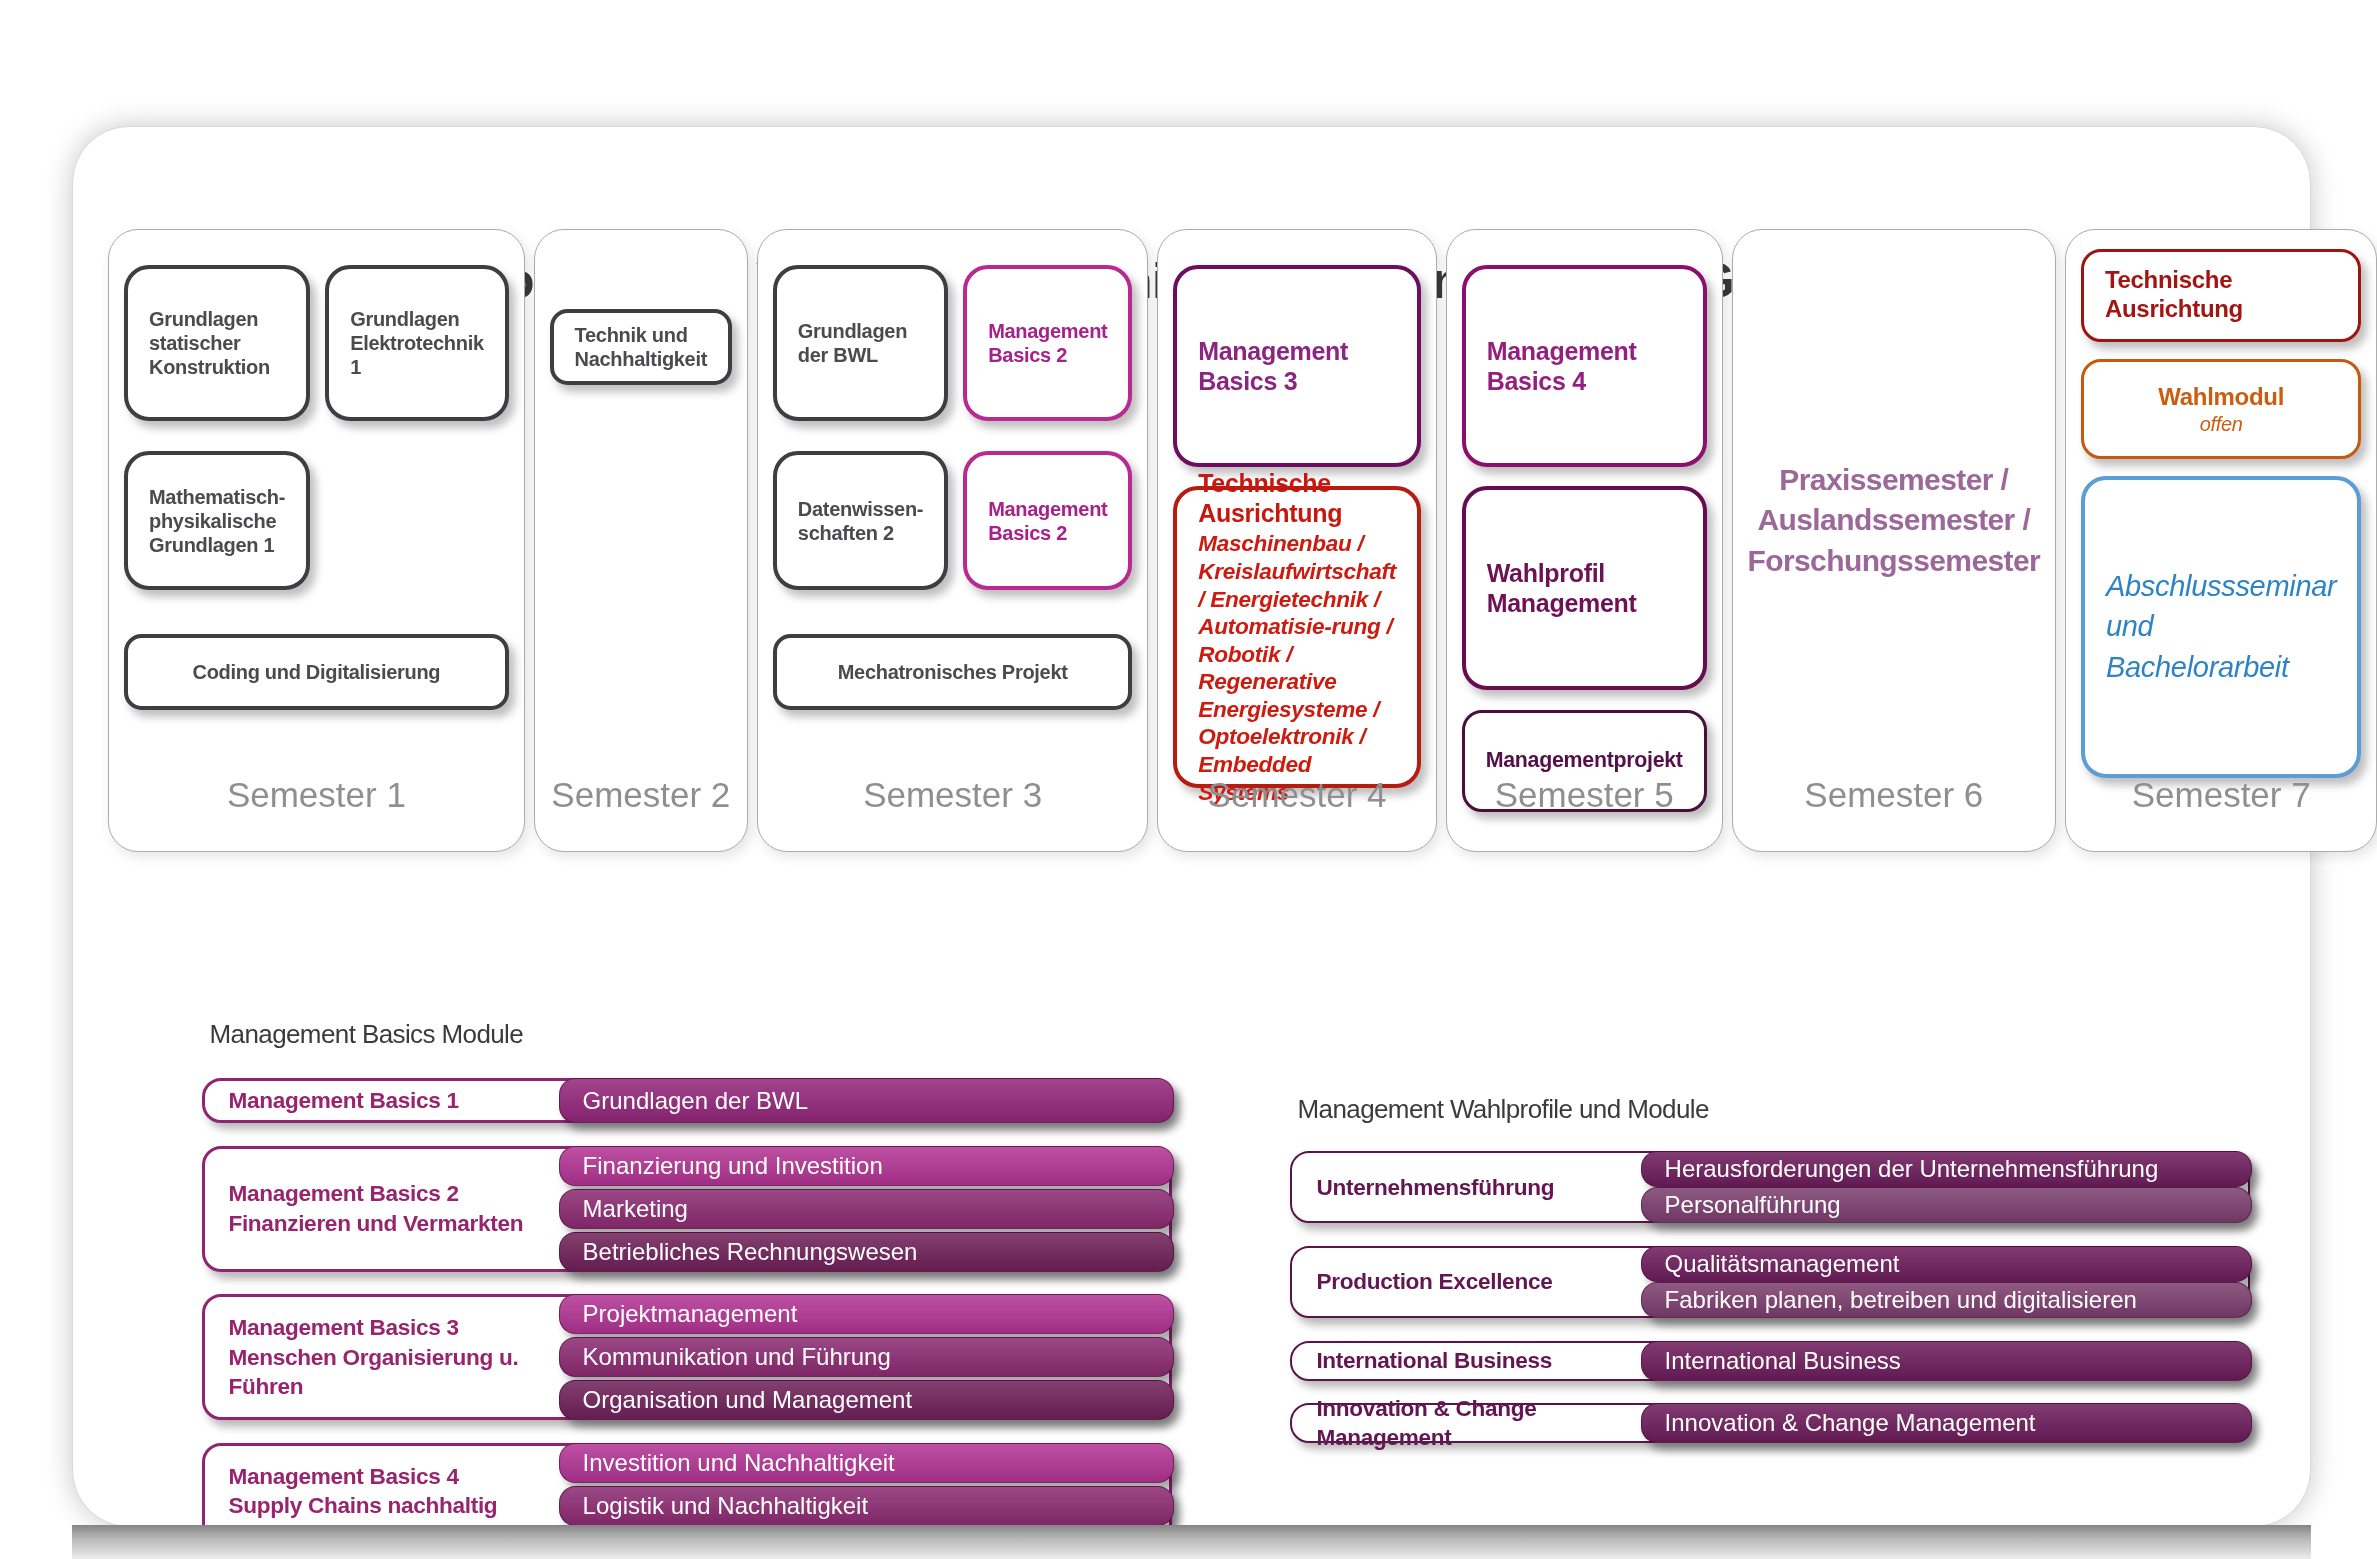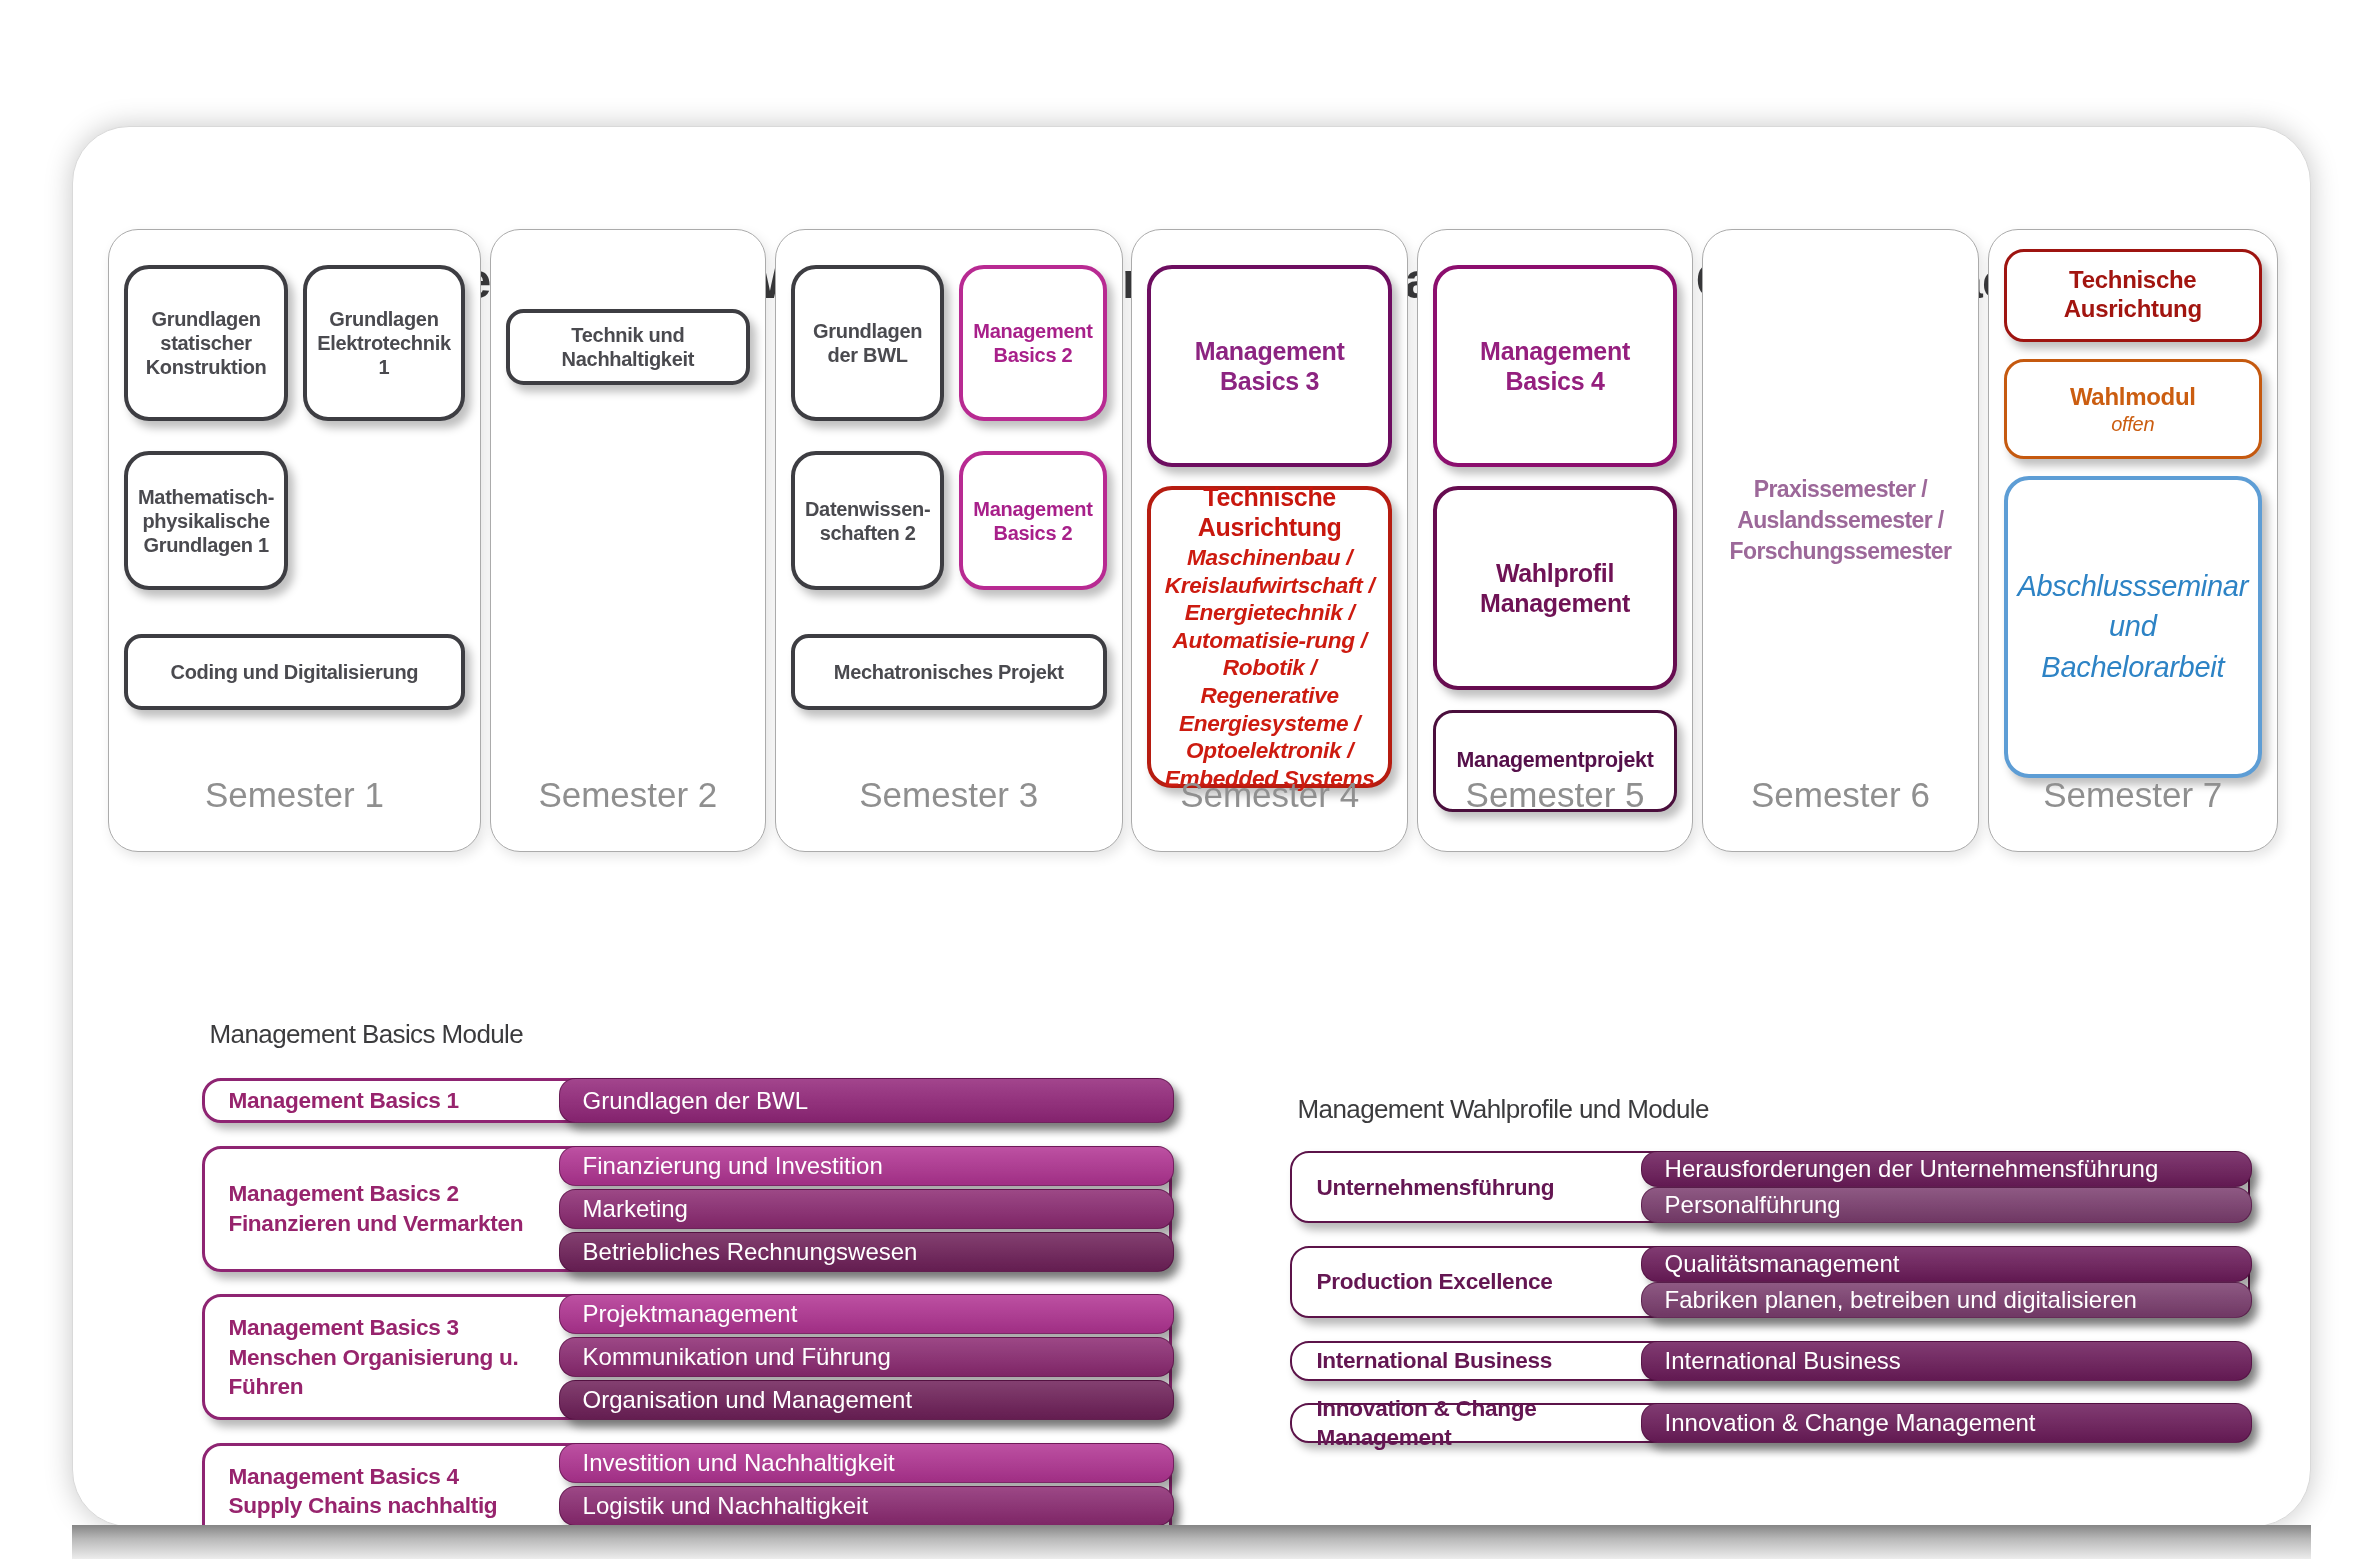--- a/index.html
+++ b/index.html
@@ -12,39 +12,39 @@
 
   .title{position:absolute;top:125px;left:0;width:100%;text-align:center;
          font-size:50px;font-weight:bold;color:#3a3a3c;letter-spacing:-0.6px;}
 
   
   .columns{position:absolute;left:35px;top:102px;width:2170px;height:623px;display:flex;gap:8.8px;}
   .col{flex:1;position:relative;background:#ffffff;border:1.9px solid #ababab;border-radius:30px;
        padding:35px 15px 0 15px;box-shadow:3.8px 5px 11.3px rgba(0,0,0,0.10);}
   .grid2{display:grid;grid-template-columns:1fr 1fr;gap:15px;margin-bottom:0;}
   .box{background:#fff;border:4.4px solid #3d3d42;border-radius:25px;display:flex;flex-direction:column;
-       align-items:center;justify-content:center;text-align:center;color:#4a4a4f;font-weight:bold;
-       font-size:20px;line-height:1.2;letter-spacing:-0.3px;padding:5px 10px;
+       align-items:center;justify-content:center;color:#4a4a4f;font-weight:bold;
+       font-size:20px;line-height:1.2;letter-spacing:-0.3px;padding:5px 21px;
        box-shadow:5.7px 7px 8.2px rgba(0,0,0,0.25);}
   .r1{height:138px;}
   .r2{height:121px;margin-top:15px;}
   .wide{height:58px;margin-top:44px;border-radius:17.6px;font-size:20px;}
   .box--pink{border-color:#b82a92;color:#a8208a;}
   .semlabel{position:absolute;left:0;right:0;bottom:36px;text-align:center;color:#8f8f8f;font-size:35px;}
 
   .box--mb34{height:184px;margin-top:0;border-color:#6d0d60;color:#8c2481;font-size:25px;}
   .box--tech4{height:284px;margin-top:19px;border-color:#b61c10;color:#c8170e;font-size:24px;}
   .box--tech4 .tech-title{font-weight:bold;font-size:25px;margin-bottom:2.5px;}
   .box--tech4 .tech-detail{font-style:italic;font-size:22.6px;line-height:1.22;color:#cd1b10;}
   .box--wahlprofil{height:186px;margin-top:19px;border-color:#670c50;color:#6f1255;font-size:25px;}
   .box--projekt{height:86px;margin-top:20px;border-width:3.8px;border-color:#4a0e3c;color:#55104a;
                 font-size:21.4px;border-radius:20px;}
   .col--six{display:flex;align-items:center;justify-content:center;}
   .praxis-text{margin-bottom:75px;text-align:center;color:#9c6899;font-weight:bold;
-               font-size:23px;line-height:1.35;letter-spacing:-0.6px;}
+               font-size:30px;line-height:1.35;letter-spacing:-0.6px;}
   .box--tech7{height:77px;margin-top:-16.4px;border-width:3.8px;border-color:#9e1410;color:#a21510;
               font-size:24px;border-radius:20px;}
   .box--wahlmodul{height:84px;margin-top:17.6px;border-width:3.8px;border-color:#c5590f;color:#cb5d10;
                   font-size:24px;border-radius:20px;}
   .box--wahlmodul .note{font-style:italic;font-weight:normal;font-size:20px;}
   .box--thesis{height:284px;margin-top:16.4px;border-color:#5d9dd5;color:#2d83c5;font-style:italic;
                font-weight:normal;font-size:29px;line-height:1.4;}
 
   
   .section-title{font-size:26px;font-weight:normal;color:#3b3b3d;letter-spacing:-0.6px;margin:0;}

